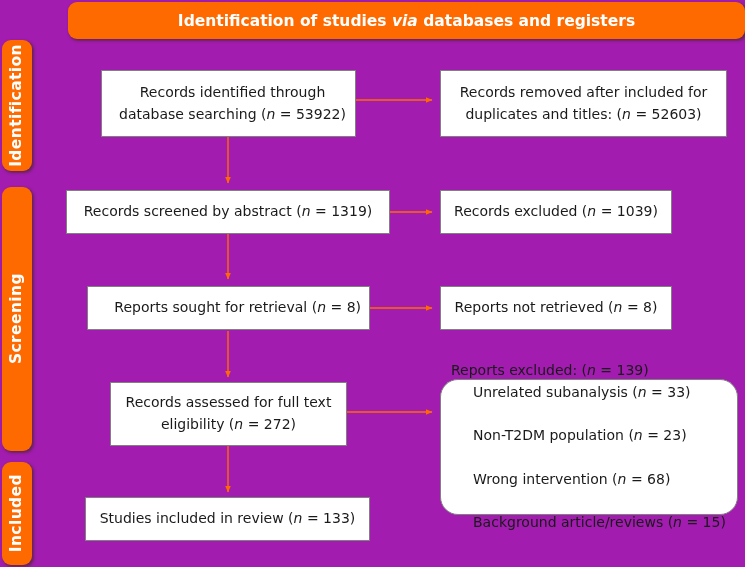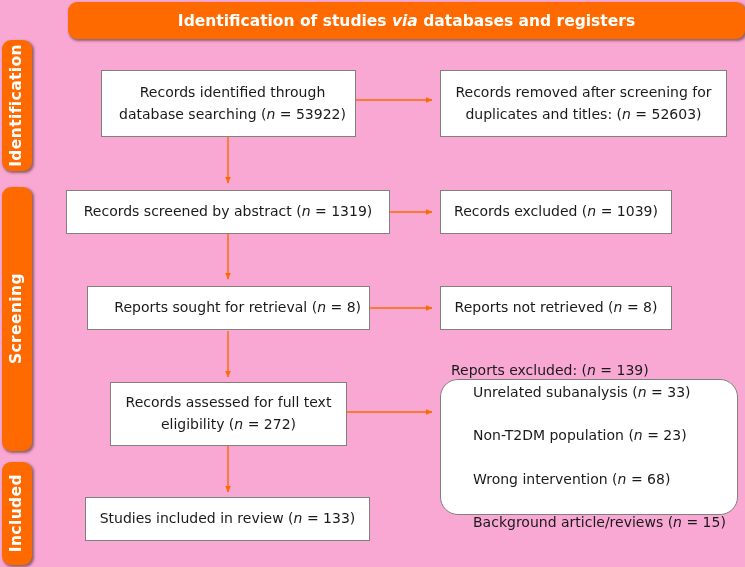--- a/index.html
+++ b/index.html
@@ -9,21 +9,21 @@
   }
   body {
     font-family: "DejaVu Sans", "Liberation Sans", sans-serif;
   }
 
   #prisma-root {
     position: relative;
     width: 745px;
     height: 567px;
     overflow: hidden;
-    background: #f9a8d4;
+    background: #a21caf;
   }
 
   
   #connector-layer {
     position: absolute;
     left: 0;
     top: 0;
     width: 745px;
     height: 567px;
     pointer-events: none;
@@ -152,21 +152,21 @@
 
   <div class="stage-bar" style="left:2px; top:462px; width:30px; height:103px;">
     <span class="stage-bar-label">Included</span>
   </div>
 
   <div class="flow-box" style="left:101px; top:70px; width:255px; height:67px;padding-left:16px;">
     <span class="box-text"><span>Records identified through</span><br><span>database searching (</span><span class="ital">n</span><span> = 53922)</span></span>
   </div>
 
   <div class="flow-box" style="left:440px; top:70px; width:287px; height:67px;">
-    <span class="box-text"><span>Records removed after screening for</span><br><span>duplicates and titles: (</span><span class="ital">n</span><span> = 52603)</span></span>
+    <span class="box-text"><span>Records removed after included for</span><br><span>duplicates and titles: (</span><span class="ital">n</span><span> = 52603)</span></span>
   </div>
 
   <div class="flow-box" style="left:66px; top:190px; width:324px; height:44px;">
     <span class="box-text"><span>Records screened by abstract (</span><span class="ital">n</span><span> = 1319)</span></span>
   </div>
 
   <div class="flow-box" style="left:440px; top:190px; width:232px; height:44px;">
     <span class="box-text"><span>Records excluded (</span><span class="ital">n</span><span> = 1039)</span></span>
   </div>
 

